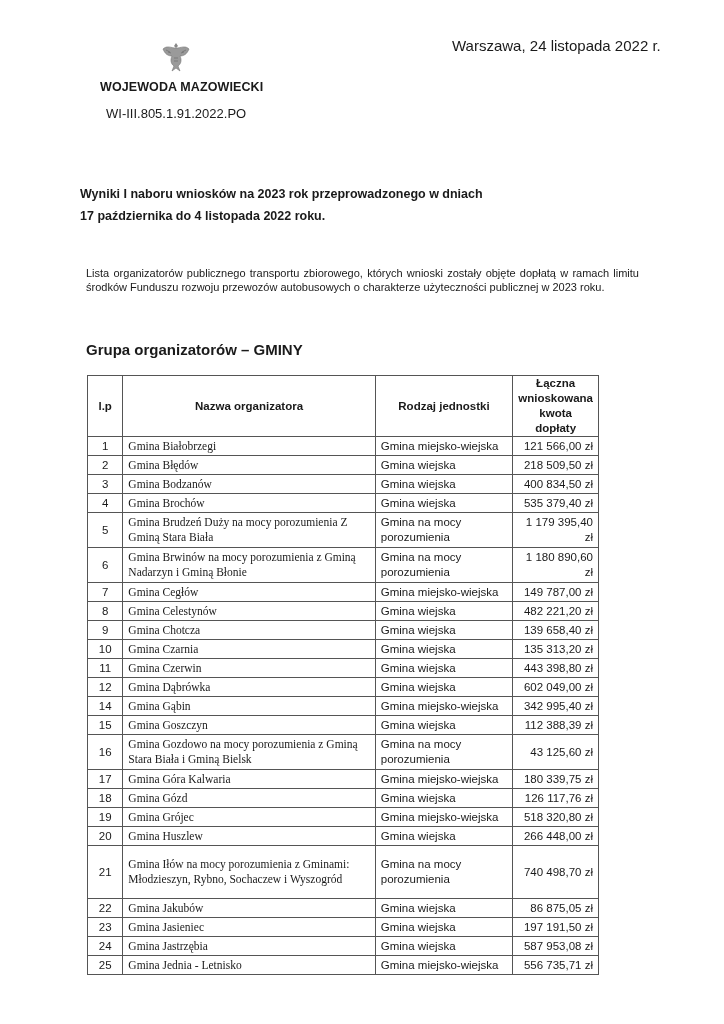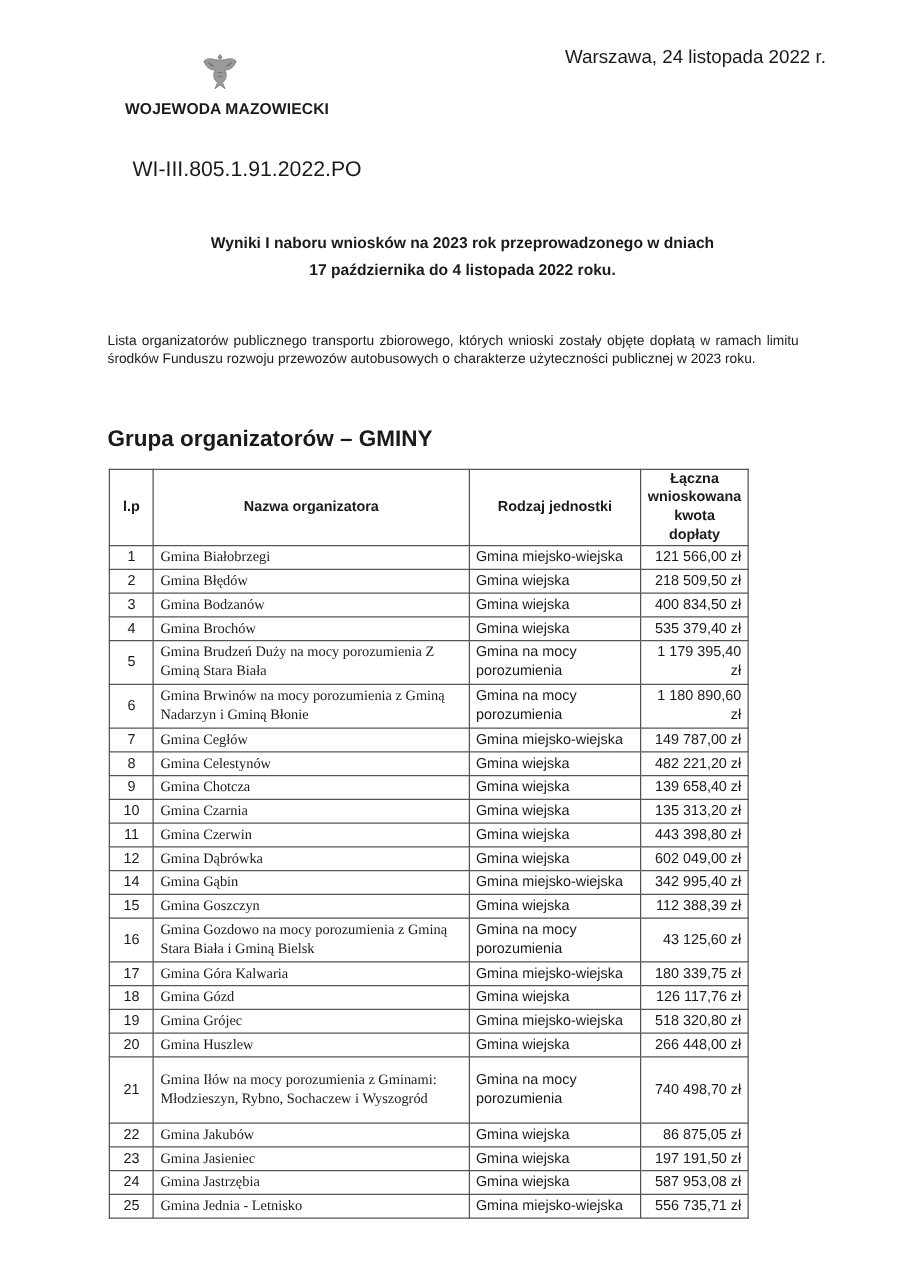--- a/index.html
+++ b/index.html
@@ -2,27 +2,27 @@
 <html><head>
 <meta charset="utf-8">
 <style>
   html, body { margin: 0; padding: 0; background: #ffffff; }
   body {
     width: 724px; height: 1024px; position: relative; overflow: hidden;
     font-family: "Liberation Sans", sans-serif; color: #1a1a1a;
   }
   .emblem { position: absolute; left: 161px; top: 40px; width: 30px; height: 34px; }
   .org { position: absolute; left: 100px; top: 80px; font-size: 12.5px; font-weight: bold; letter-spacing: 0.1px; }
-  .ref { position: absolute; left: 106px; top: 106px; font-size: 17px; margin-top: 20px; }
+  .ref { position: absolute; left: 106px; top: 106px; font-size: 13px; }
   .date { position: absolute; left: 452px; top: 37px; font-size: 15px; }
-  .title { position: absolute; left: 80px; width: 580px; text-align: center; font-size: 12.5px; font-weight: bold; }
+  .title { position: absolute; left: 80px; width: 580px; text-align: left; font-size: 12.5px; font-weight: bold; }
   .title1 { top: 187px; }
   .title2 { top: 209px; }
   .intro { position: absolute; left: 86px; top: 266px; width: 553px; font-size: 11px; line-height: 14px; text-align: justify; }
-  .group { position: absolute; left: 86px; top: 341px; font-size: 18px; font-weight: bold; }
+  .group { position: absolute; left: 86px; top: 341px; font-size: 15px; font-weight: bold; }
   table.list {
     position: absolute; left: 87px; top: 375px; width: 512px;
     border-collapse: collapse; font-size: 11.5px;
   }
   table.list th, table.list td {
     border: 1px solid #555; padding: 0 5px; height: 18px; line-height: 15px;
   }
   table.list th { font-weight: bold; text-align: center; height: 38px; }
   table.list td.lp { text-align: center; width: 25px; }
   table.list td.name { width: 252px; font-family: Liberation Serif, serif; }

